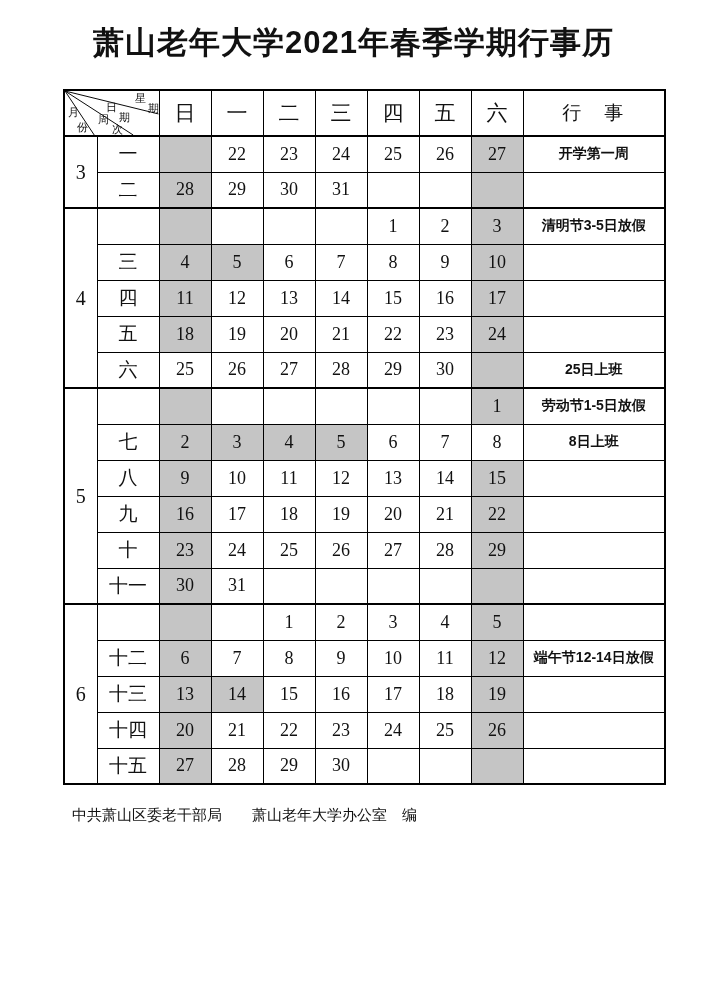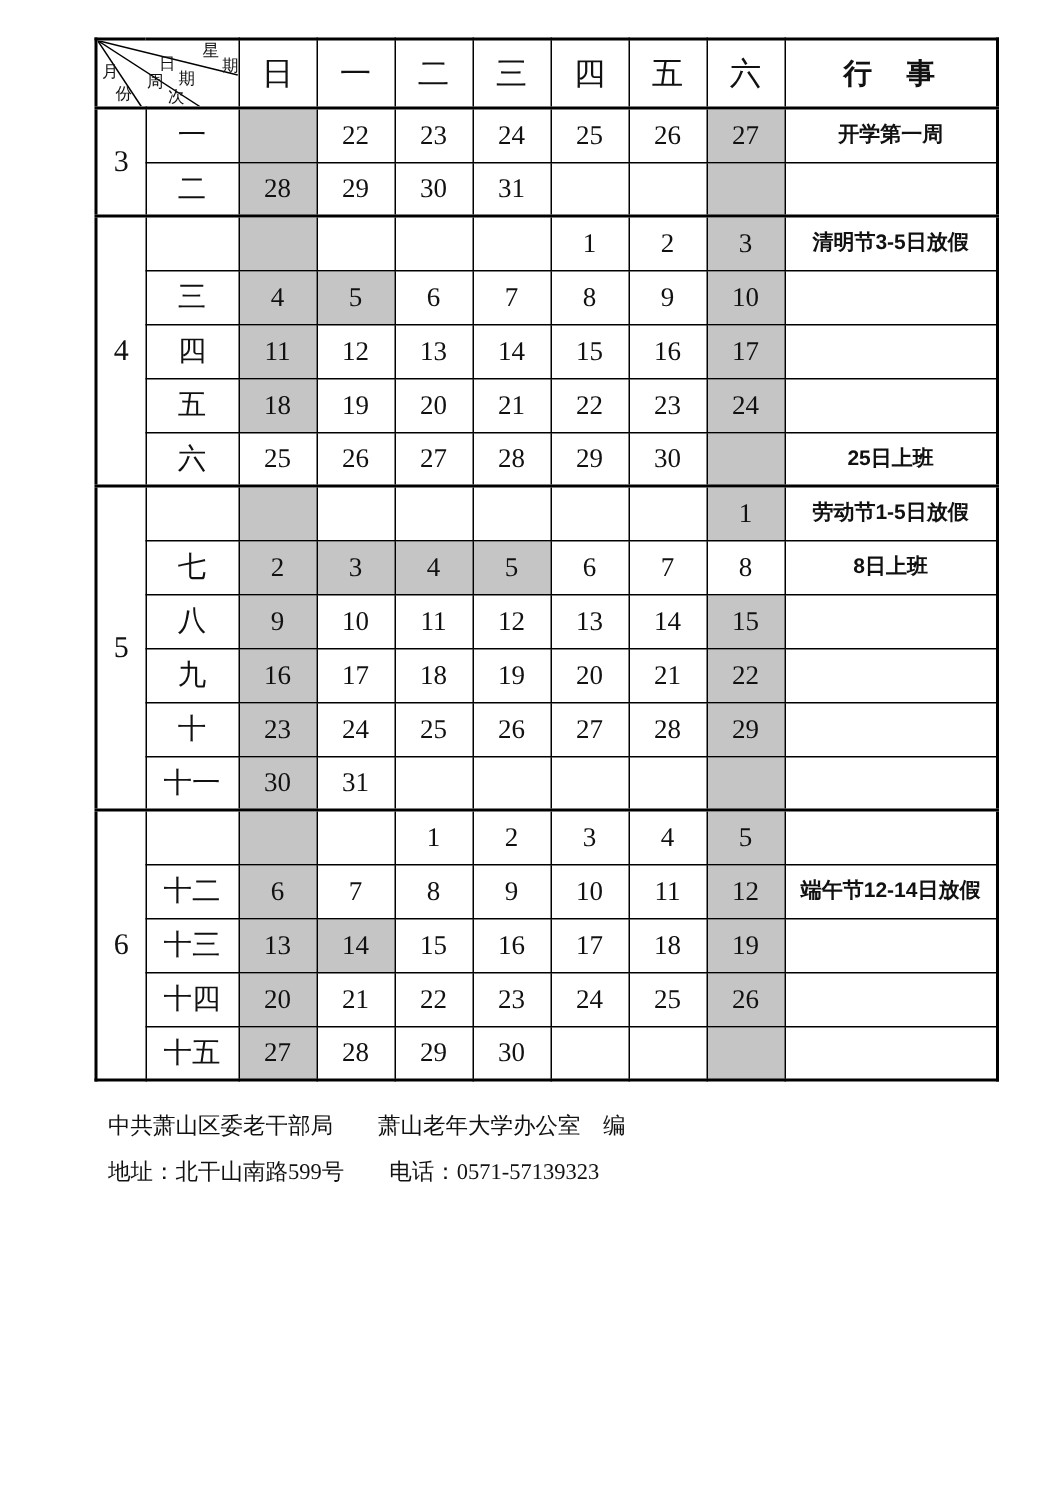--- a/index.html
+++ b/index.html
@@ -46,21 +46,21 @@
     line-height: 1;
     font-weight: normal;
   }
   th.day-head {
     font-family: "Liberation Serif", "DejaVu Serif", serif;
     font-weight: normal;
     font-size: 21px;
   }
   th.events-head {
     font-size: 19px;
-    font-weight: bold;
+    font-weight: normal;
     letter-spacing: 2px;
     margin-left: 36px;
   }
   td.month-cell {
     font-family: "Liberation Serif", "DejaVu Serif", serif;
     font-size: 20px;
   }
   td.week-cell {
     font-family: "Liberation Serif", "DejaVu Serif", serif;
     font-size: 19px;
@@ -80,20 +80,21 @@
     font-family: "Liberation Serif", "DejaVu Serif", serif;
     font-size: 15px;
     line-height: 31px;
   }
 </style>
 </head>
 <body>
 
 <div class="page">
 
+  <h1 class="title">萧山老年大学2021年春季学期行事历</h1>
 
   <table class="cal">
     <colgroup>
       <col style="width:33px">
       <col style="width:62px">
       <col style="width:52px">
         <col style="width:52px">
         <col style="width:52px">
       <col style="width:52px">
         <col style="width:52px">
@@ -322,16 +323,15 @@
           <td class="day-cell"></td>
           <td class="day-cell"></td>
           <td class="day-cell" style="background: rgb(197, 197, 197);"></td>
           <td class="event-cell"></td>
         </tr>
       </tbody>
   </table>
 
   <div class="footer">
     <div>中共萧山区委老干部局　　萧山老年大学办公室　编</div>
-    <div>地址：北干山南路599号　　电话：0571-57139323</div>
   </div>
 
 </div>
 
 </body></html>

